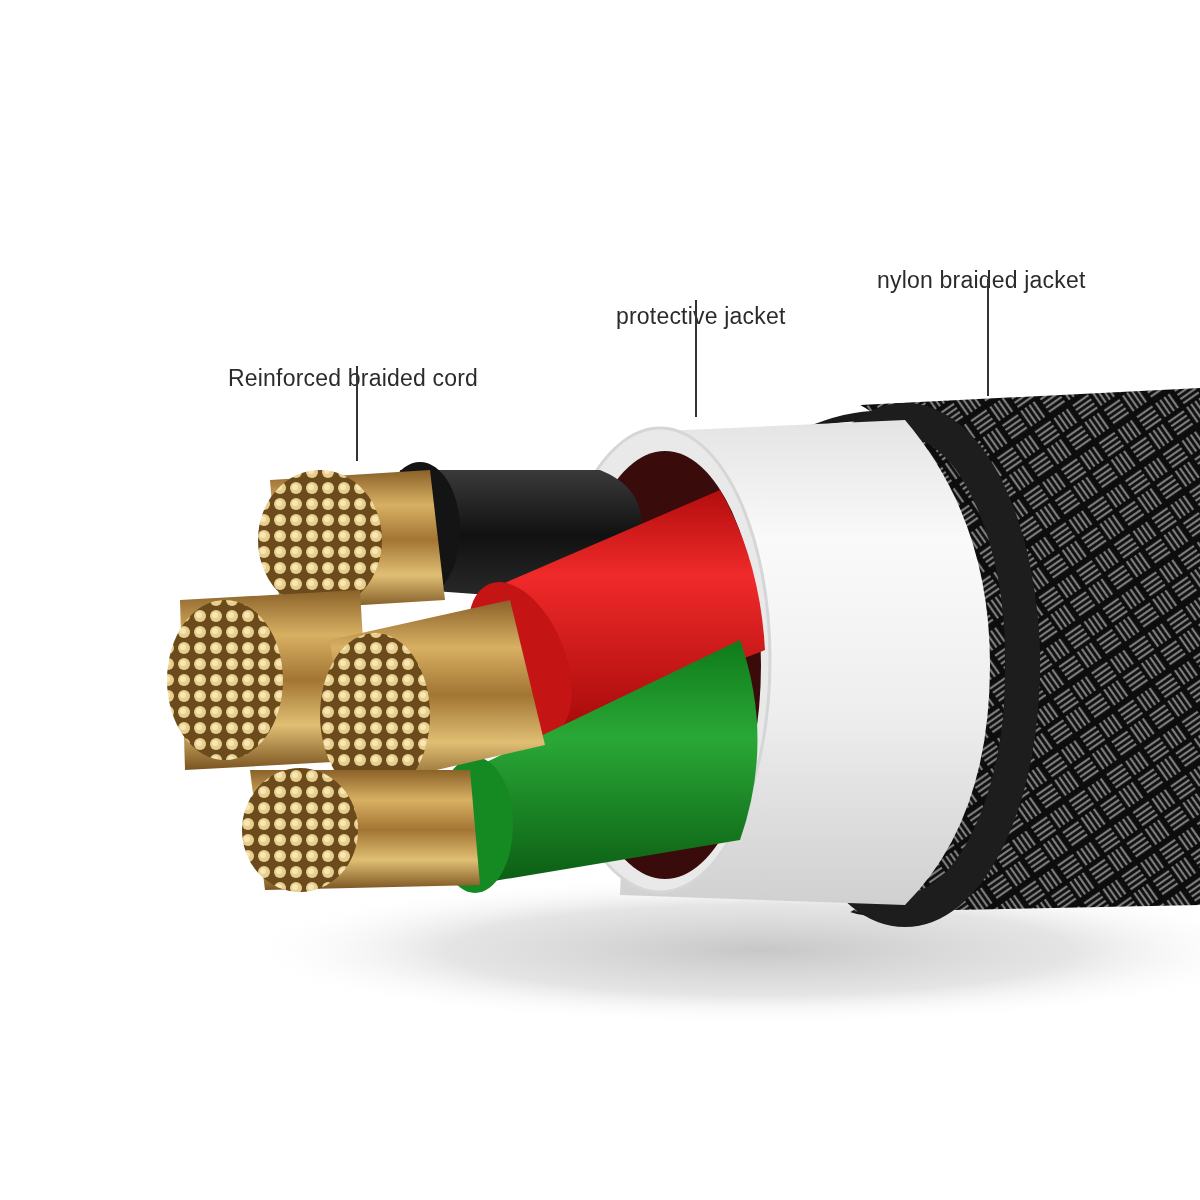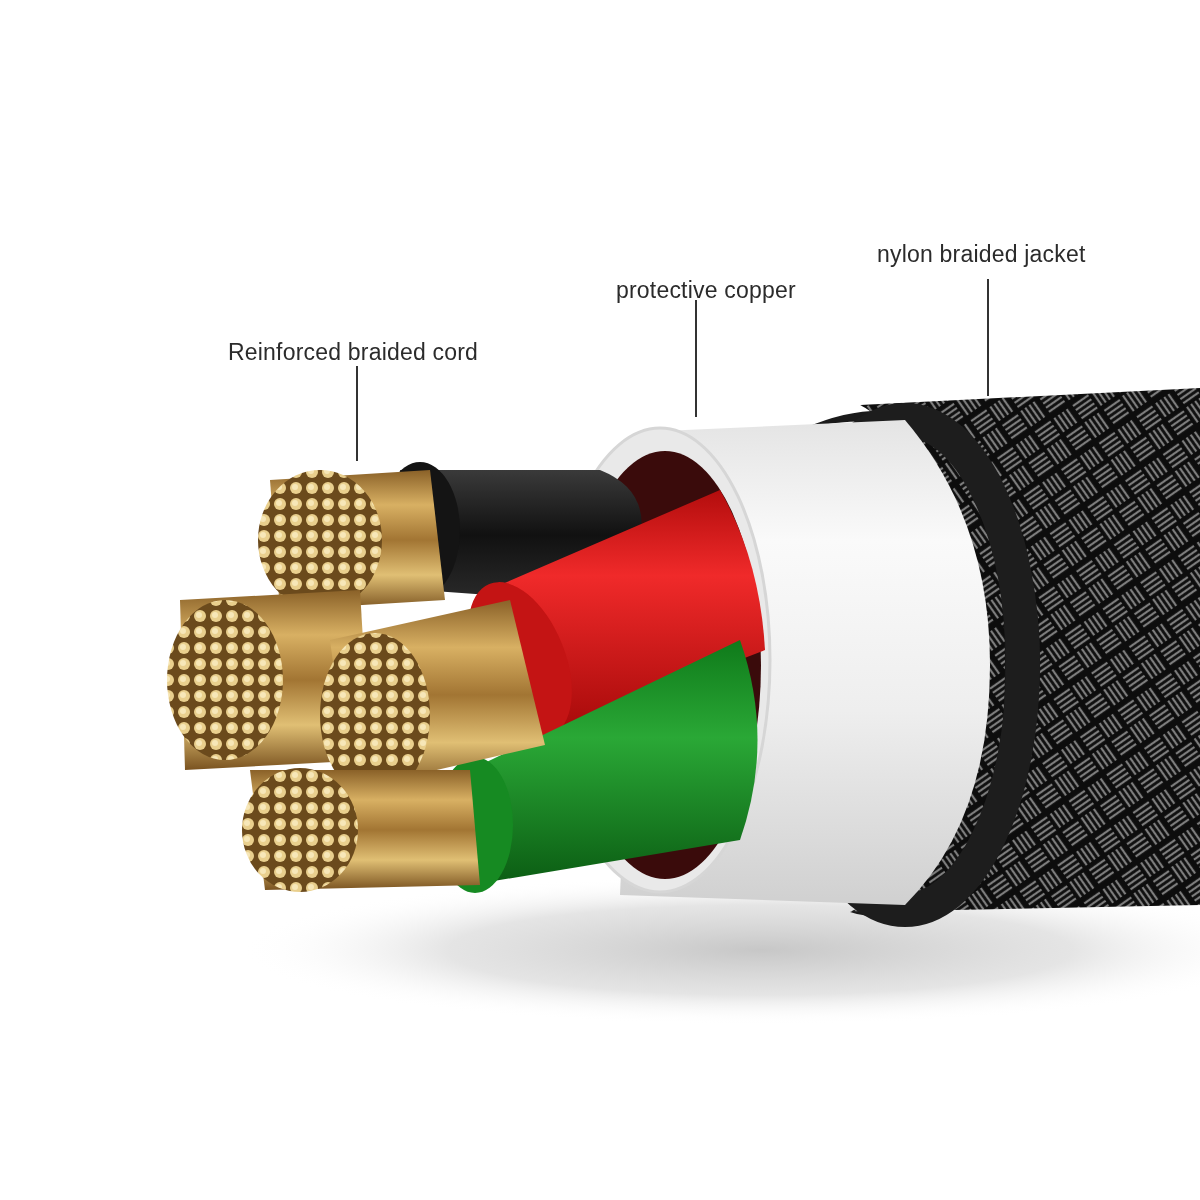--- a/index.html
+++ b/index.html
@@ -19,20 +19,21 @@
       left: 0; top: 0;
       width: 1200px; height: 1200px;
     }
     .label {
       position: absolute;
       font-size: 23px;
       color: #2b2b2b;
       white-space: nowrap;
       letter-spacing: 0.2px;
       line-height: 1;
+      margin-top: 26px;
     }
     .leader {
       position: absolute;
       width: 2px;
       background: #333333;
     }
     svg.cable {
       position: absolute;
       left: 0; top: 0;
     }
@@ -152,19 +153,19 @@
       <ellipse cx="375" cy="715" rx="55" ry="82" fill="url(#strandEnds)"></ellipse>
 
       <path d="M250 770 L470 770 L480 885 L265 890 Z" fill="url(#strandBody)"></path>
       <ellipse cx="300" cy="830" rx="58" ry="62" fill="url(#strandEnds)"></ellipse>
     </g>
   </svg>
 
   <div class="label" style="left:228px; top:341px;">Reinforced braided cord</div>
   <div class="leader" style="left:356px; top:366px; height:95px;"></div>
 
-  <div class="label" style="left:616px; top:279px;">protective copper</div>
+  <div class="label" style="left:616px; top:279px;">protective jacket</div>
   <div class="leader" style="left:695px; top:300px; height:117px;"></div>
 
   <div class="label" style="left:877px; top:243px;">nylon braided jacket</div>
   <div class="leader" style="left:987px; top:279px; height:117px;"></div>
 
 </div>
 
 </body></html>

